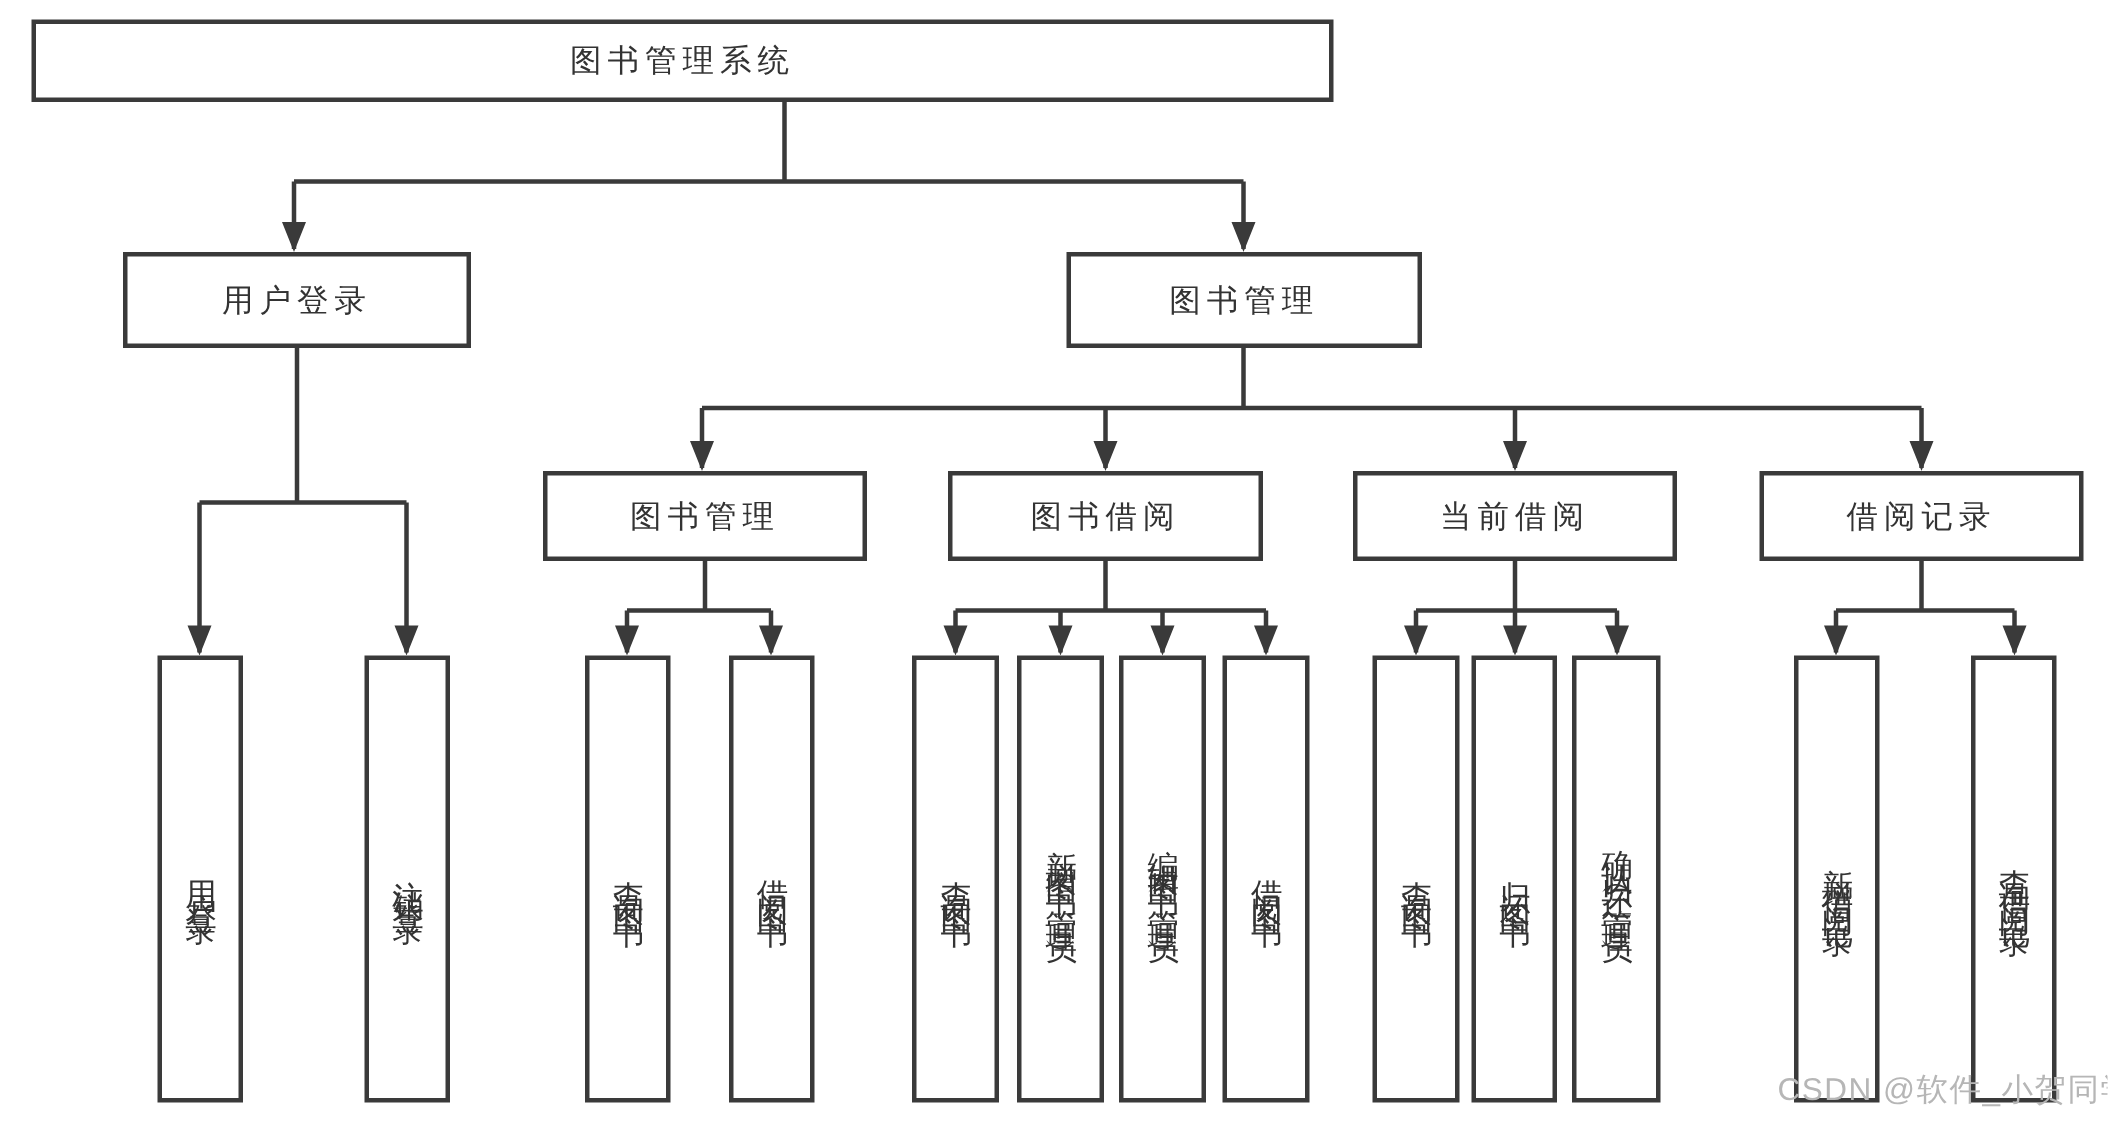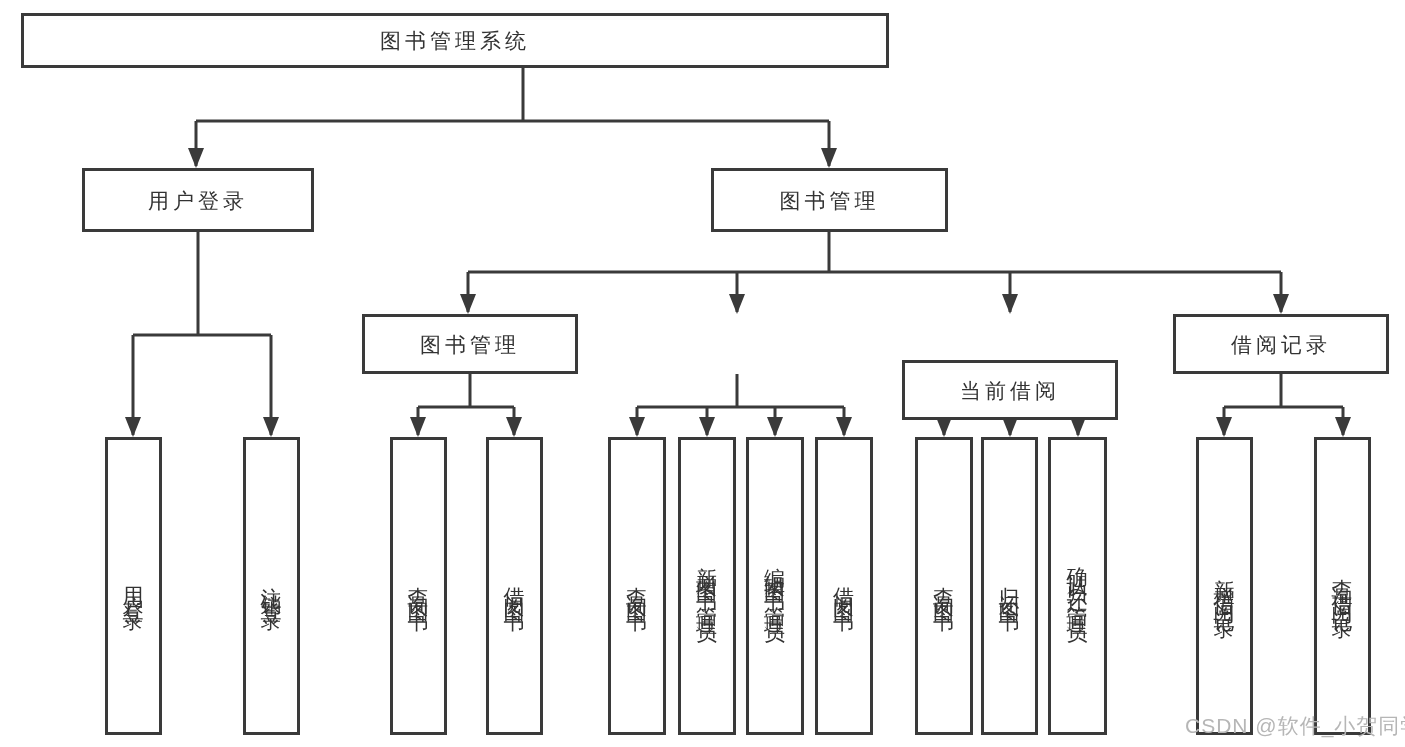--- a/index.html
+++ b/index.html
@@ -67,21 +67,24 @@
   <div class="node" style="left:82px;top:168px;width:232px;height:64px;">
     <span class="h-label">用户登录</span>
   </div>
   <div class="node" style="left:711px;top:168px;width:237px;height:64px;">
     <span class="h-label">图书管理</span>
   </div>
 
   <div class="node" style="left:362px;top:314px;width:216px;height:60px;">
     <span class="h-label">图书管理</span>
   </div>
-  <div class="node" style="left:902px;top:314px;width:216px;height:60px;margin-top:46px;">
+  <div class="node" style="left:632px;top:314px;width:210px;height:60px;">
+    <span class="h-label">图书借阅</span>
+  </div>
+  <div class="node" style="left:902px;top:314px;width:216px;height:60px;">
     <span class="h-label">当前借阅</span>
   </div>
   <div class="node" style="left:1173px;top:314px;width:216px;height:60px;">
     <span class="h-label">借阅记录</span>
   </div>
 
   <div class="node leaf" style="left:105px;top:437px;width:57px;height:298px;">
     <span class="v-label">用户登录</span>
   </div>
   <div class="node leaf" style="left:243px;top:437px;width:57px;height:298px;">

